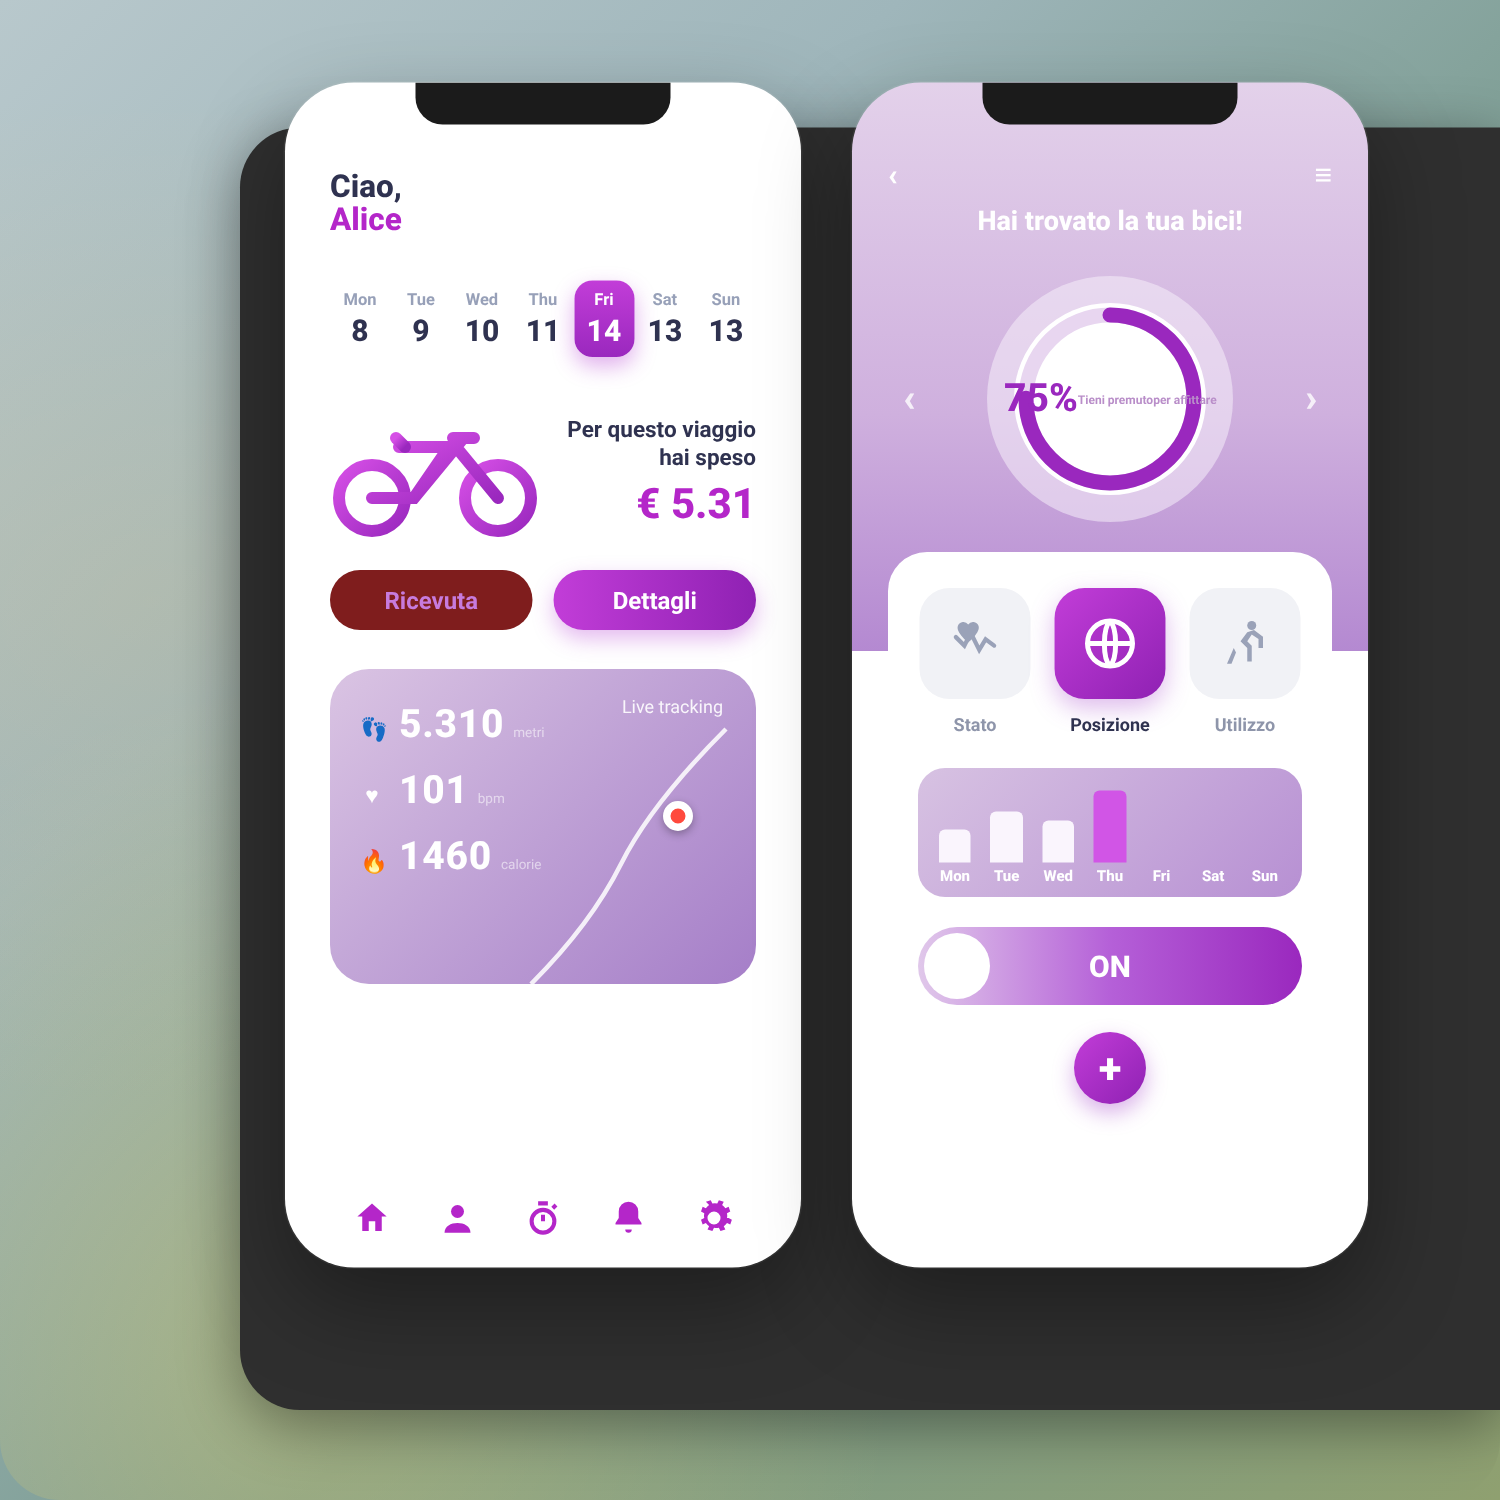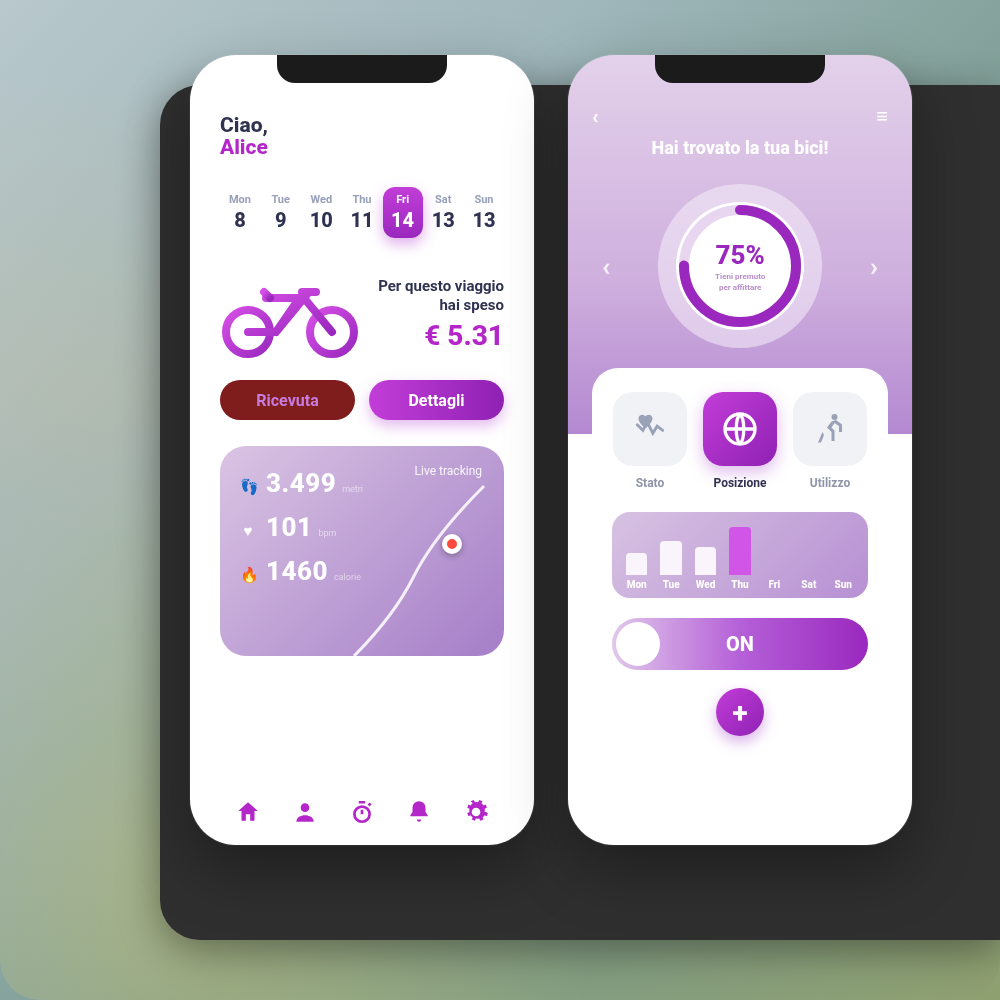--- a/index.html
+++ b/index.html
@@ -39,21 +39,21 @@
   .tb { width:26px; height:26px; cursor:pointer; color:#b426c9;}
   
   .p2 { background:linear-gradient(180deg,#e3d1ea 0%,#cfb0de 28%,#b489d1 48%,#fff 48%); padding:50px 24px 20px; display:flex; flex-direction:column;}
   .hdr2 { display:flex; justify-content:space-between; align-items:center; height:22px;}
   .hdr2 .ic2 { color:#fff; font-size:20px; font-weight:900; cursor:pointer;}
   .title2 { text-align:center; color:#fff; font-size:18px; font-weight:800; margin-top:10px;}
   .ring-row { margin-top:18px; display:flex; align-items:center; justify-content:space-between;}
   .arrow { color:#fff; font-size:26px; font-weight:900; opacity:.8; cursor:pointer; padding:10px;}
   .ring-wrap { width:180px; height:180px; position:relative;}
   .ring-wrap svg { position:absolute; inset:0;}
-  .ring-center { position:absolute; inset:0; display:flex; flex-direction:column; justify-content:center; align-items:center; text-align:center;}
+  .ring-center { position:absolute; inset:0; display:flex; justify-content:center; align-items:center; text-align:center;}
   .ring-center .pct { font-size:26px; font-weight:800; color:#9a28be;}
   .ring-center .hint { font-size:8px; font-weight:700; color:#b98ec9; line-height:1.15; margin-top:2px;}
   .card2 { background:#fff; margin-top:12px; border-radius:26px 26px 0 0; padding:24px 20px 0; flex:1; display:flex; flex-direction:column;}
   .tiles { display:flex; justify-content:flex-start; gap:14px;}
   .tile { flex:1; text-align:center;}
   .tile .box { width:74px; height:74px; margin:0 auto; border-radius:20px; display:flex; align-items:center; justify-content:center; background:#f1f2f6; color:#9aa2b8;}
   .tile.active .box { background:linear-gradient(135deg,#c23dd8,#8f21b3); color:#fff; box-shadow:0 6px 16px rgba(160,60,200,.35);}
   .tile .tl { margin-top:10px; font-size:12px; font-weight:700; color:#8e95aa;}
   .tile.active .tl { color:#2f3250;}
   .usage { margin-top:22px; height:86px; border-radius:18px; background:linear-gradient(135deg,#d7c2e2 0%,#b790d3 100%); padding:10px 14px 8px; display:flex; gap:13px; align-items:flex-end;}
@@ -133,21 +133,21 @@
 
     <div class="btns">
       <div class="btn ghost">Ricevuta</div>
       <div class="btn solid">Dettagli</div>
     </div>
 
     <div class="track-card">
       <div class="live-lbl">Live tracking</div>
       <div class="stat">
           <span class="ic">👣</span>
-          <span class="val">3.499</span>
+          <span class="val">5.310</span>
           <span class="unit">metri</span>
         </div>
       <div class="stat">
           <span class="ic">♥</span>
           <span class="val">101</span>
           <span class="unit">bpm</span>
         </div>
       <div class="stat">
           <span class="ic">🔥</span>
           <span class="val">1460</span>

